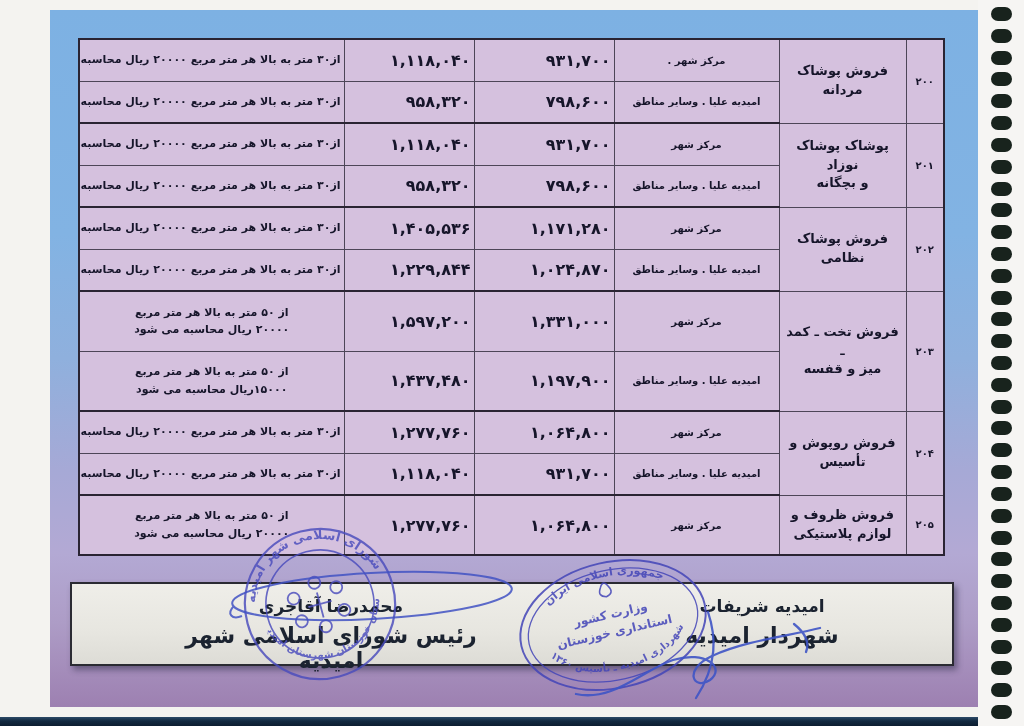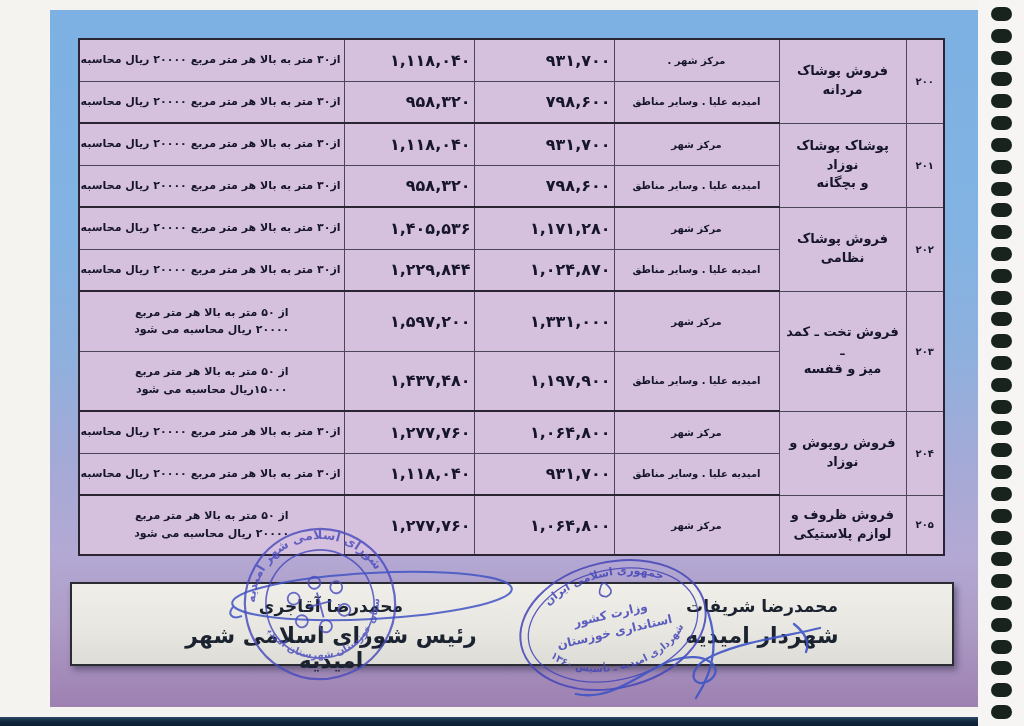--- a/index.html
+++ b/index.html
@@ -162,21 +162,21 @@
           <td class="price-cell">۱,۴۳۷,۴۸۰</td>
           <td class="note-cell">
             <div>از ۵۰ متر به بالا هر متر مربع</div>
             <div>۱۵۰۰۰ریال محاسبه می شود</div>
           </td>
         </tr>
         <tr style="height: 42px;">
           <td class="code-cell" rowspan="2">۲۰۴</td>
           <td class="category-cell" rowspan="2">
             <div>فروش روپوش و</div>
-            <div>نوزاد</div>
+            <div>تأسیس</div>
           </td>
           <td class="region-cell">مرکز شهر</td>
           <td class="price-cell">۱,۰۶۴,۸۰۰</td>
           <td class="price-cell">۱,۲۷۷,۷۶۰</td>
           <td class="note-cell">
             <div>از۳۰ متر به بالا هر متر مربع ۲۰۰۰۰ ریال محاسبه می شود</div>
           </td>
         </tr>
         <tr class="group-end" style="height: 42px;">
           <td class="region-cell">امیدیه علیا . وسایر مناطق</td>
@@ -198,21 +198,21 @@
           <td class="note-cell">
             <div>از ۵۰ متر به بالا هر متر مربع</div>
             <div>۲۰۰۰۰ ریال محاسبه می شود</div>
           </td>
         </tr>
       </tbody>
   </table>
 
   <div class="sig-strip">
     <div class="sig-block sig-mayor">
-      <div class="sig-name">محمدرضا شریفات</div>
+      <div class="sig-name">امیدیه شریفات</div>
       <div class="sig-title">شهردار امیدیه</div>
     </div>
     <div class="sig-block sig-council">
       <div class="sig-name">محمدرضا آقاجری</div>
       <div class="sig-title">رئیس شورای اسلامی شهر امیدیه</div>
     </div>
   </div>
 
   <svg class="stamp" style="left:188px;top:512px;opacity:.82" width="164" height="164" viewBox="0 0 164 164">
     <g transform="rotate(-15 82 82)" fill="none" stroke="#4a4cbd" stroke-width="2.2">

